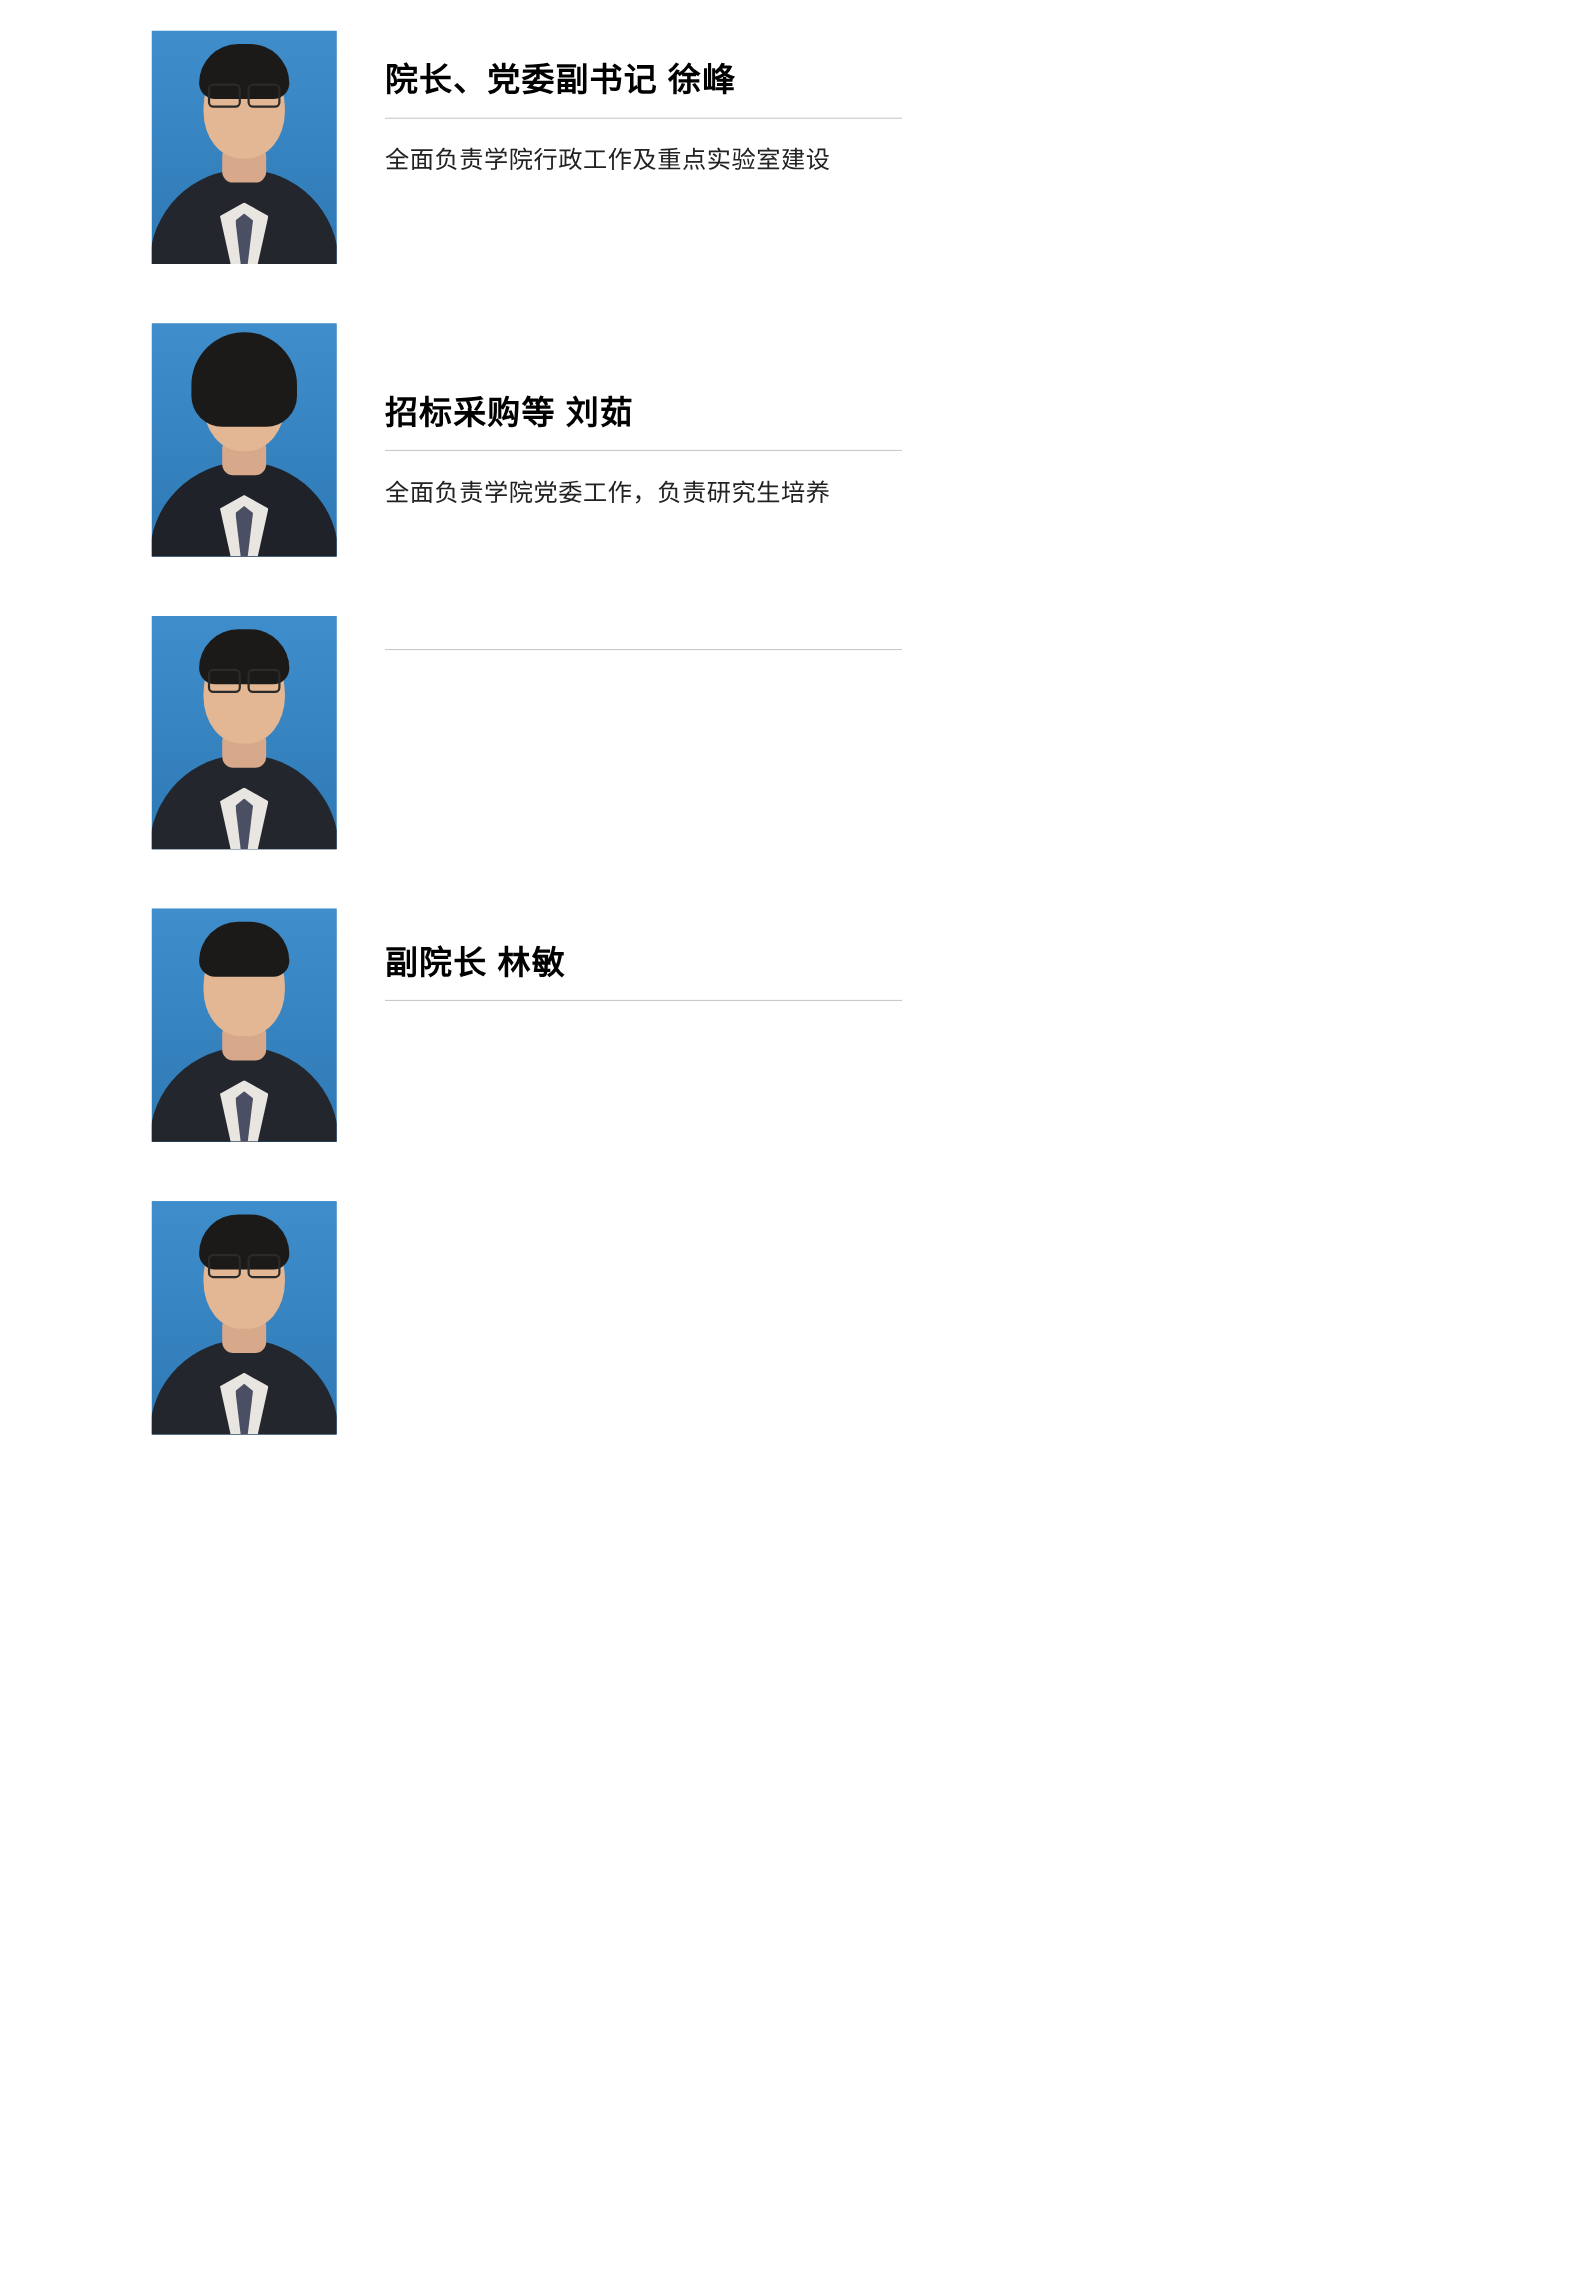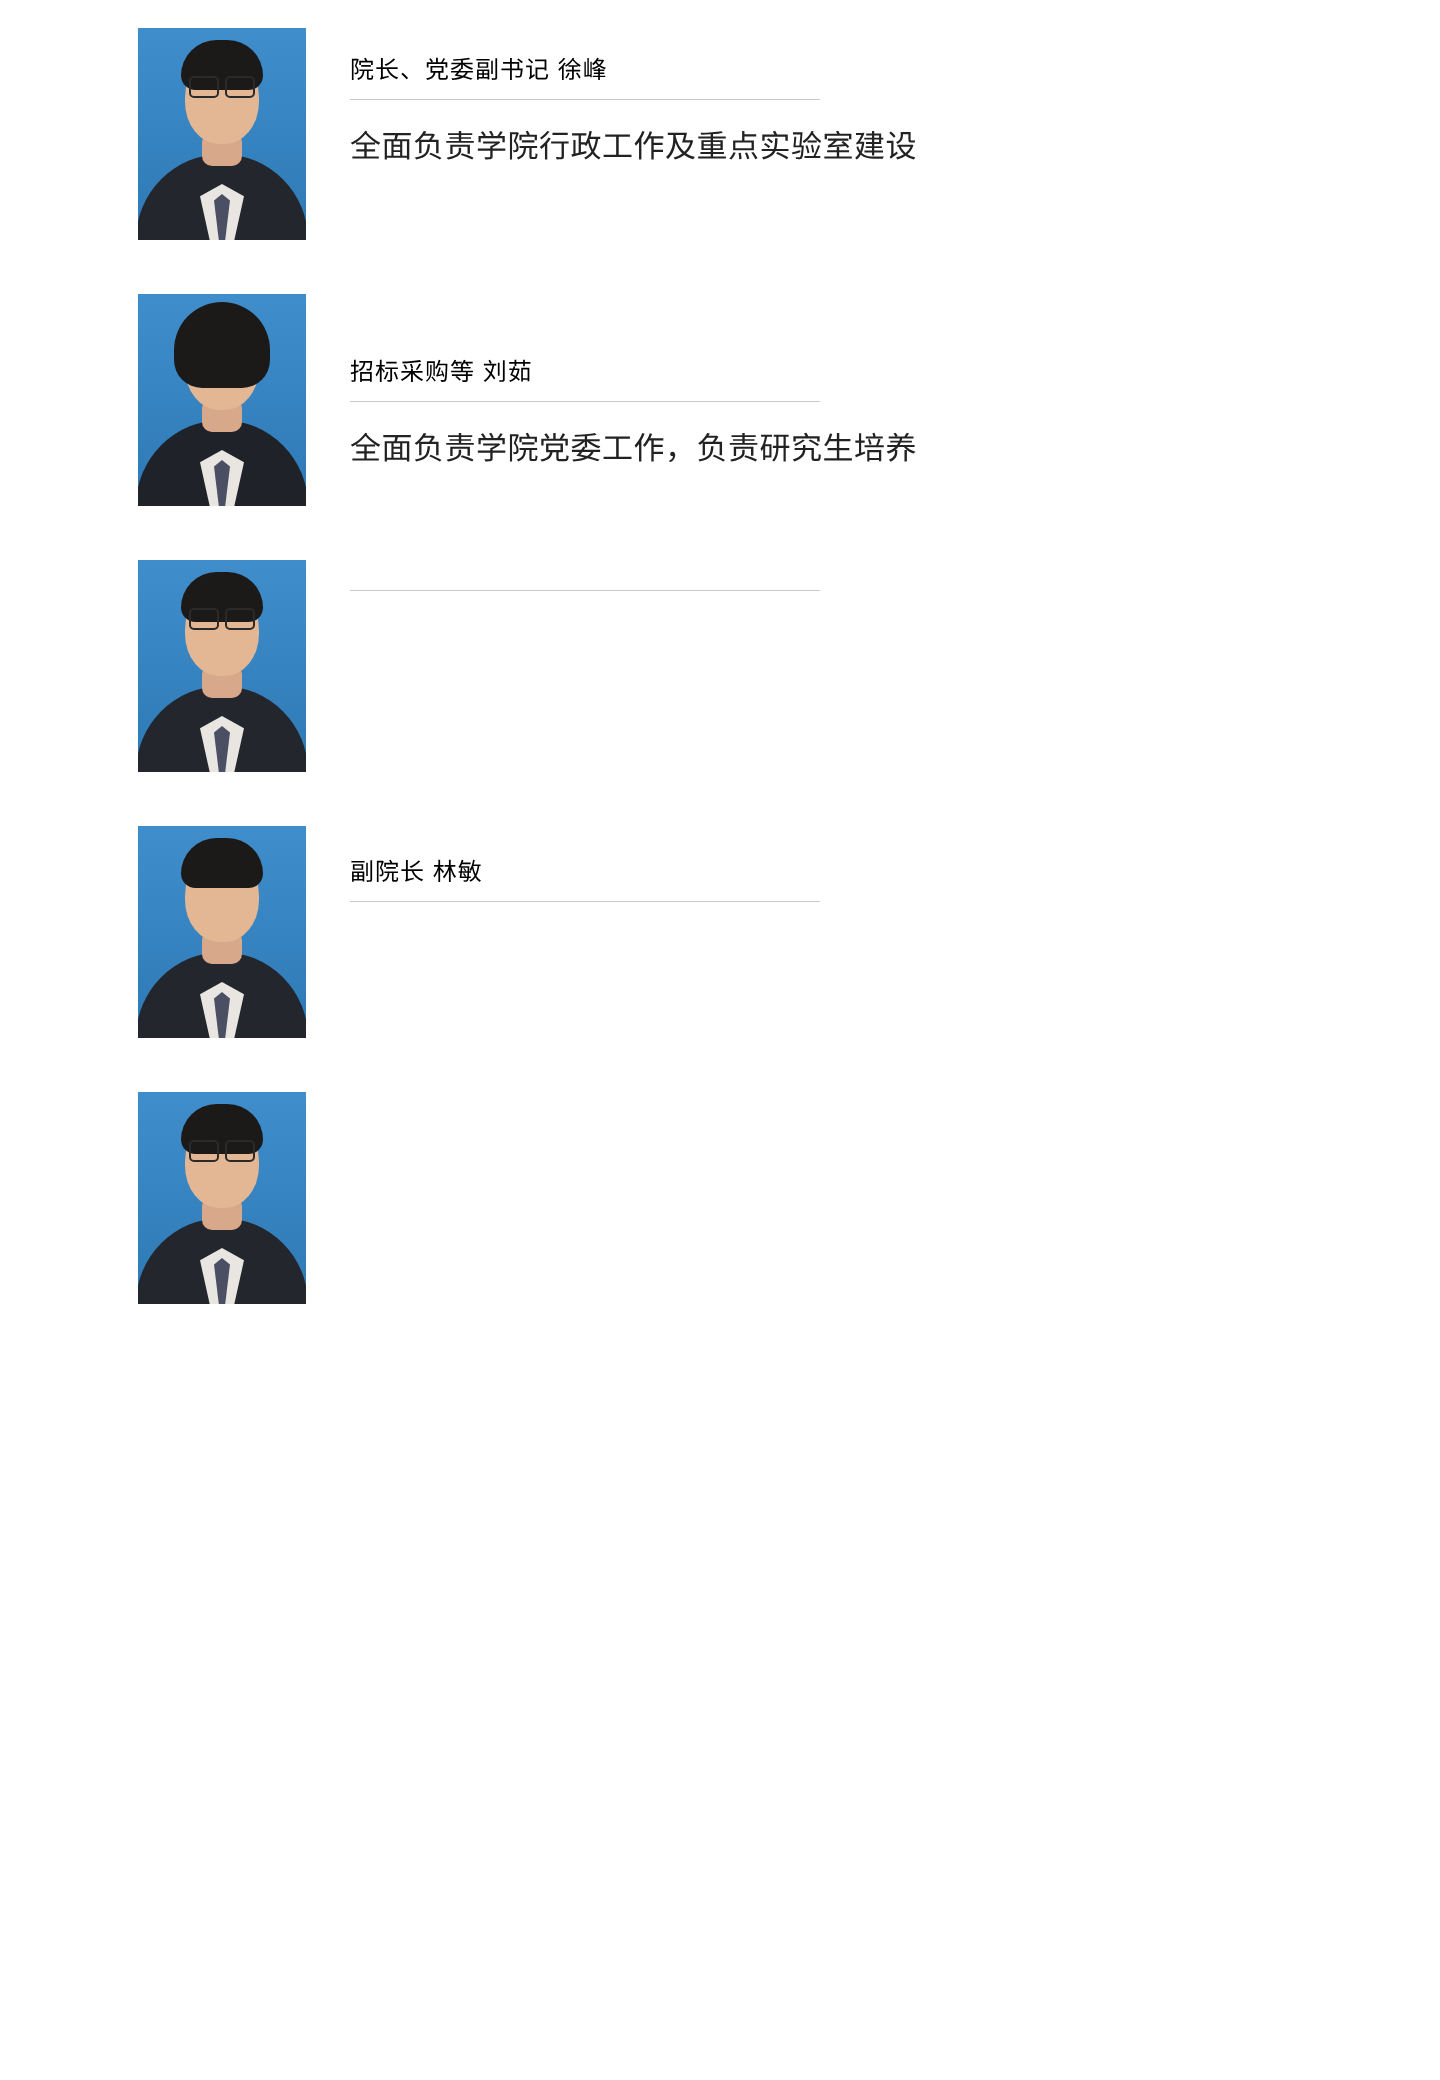--- a/index.html
+++ b/index.html
@@ -144,37 +144,37 @@
   .photo .glasses::after { right: 2px; }
   .photo.glass .glasses { display: block; }
 
   .info {
     flex: 1 1 auto;
     padding-left: 44px;
     padding-top: 30px;
     min-width: 0;
   }
   .leader-title {
-    font-size: 24px;
-    font-weight: 400;
+    font-size: 30px;
+    font-weight: 700;
     letter-spacing: 1px;
     color: #000000;
     line-height: 1.3;
     margin: 0 0 14px 0;
   }
   .rule {
     width: 470px;
     max-width: 100%;
     height: 1px;
     background: #c9c9c9;
     border: 0;
     margin: 0 0 18px 0;
   }
   .leader-duty {
-    font-size: 31px;
+    font-size: 22px;
     line-height: 1.85;
     color: #222222;
     margin: 0;
     max-width: 990px;
     letter-spacing: 0.5px;
   }
   .row-1 .info { padding-top: 26px; }
   .row-2 .info { padding-top: 62px; }
 </style>
 </head>

